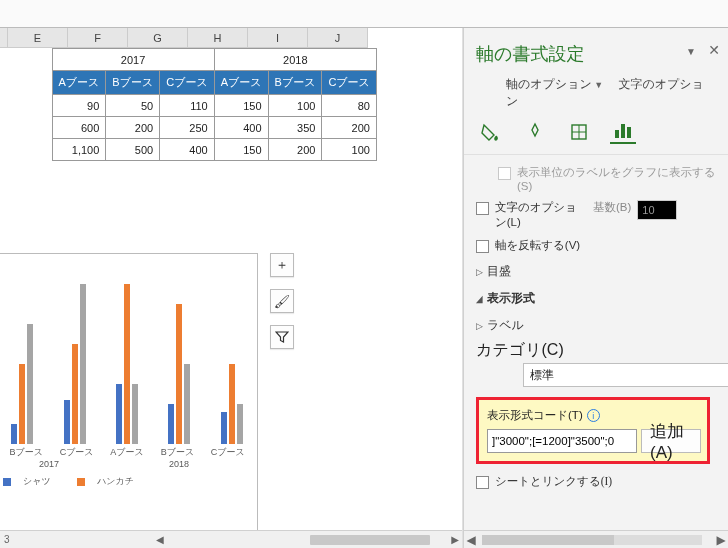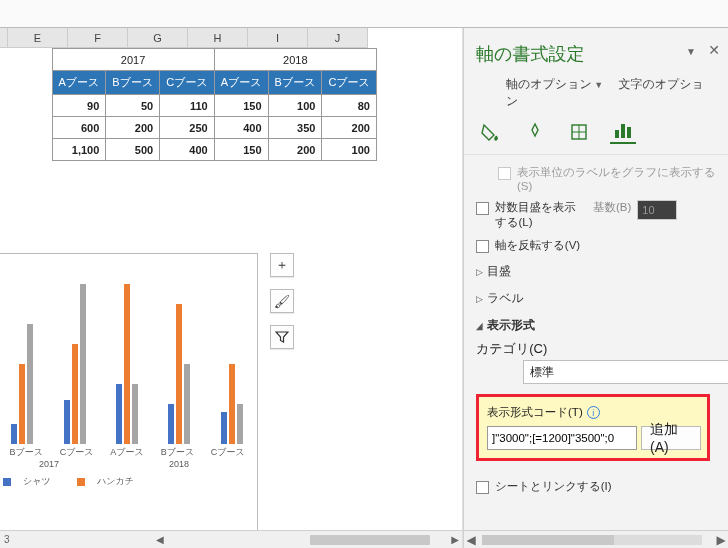--- a/index.html
+++ b/index.html
@@ -4,21 +4,21 @@
 <style>
   * { box-sizing: border-box; }
   body { margin:0; font-family:"Meiryo UI","Yu Gothic UI",sans-serif; font-size:12px; color:#222; background:#fff; width:728px; height:548px; overflow:hidden; position:relative; }
   .ribbon-strip { height:28px; border-bottom:1px solid #bbb; background:#fafafa; }
   .main { display:flex; height:520px; }
   .sheet-area { flex:1; position:relative; border-right:1px solid #e0e0e0; background:#fff; overflow:hidden; }
   .colhdrs { display:flex; height:20px; }
   .colhdr { flex:0 0 60px; background:#e6e6e6; border-right:1px solid #ccc; border-bottom:1px solid #ccc; text-align:center; line-height:20px; color:#444; font-size:11px; }
   .colhdr:first-child { flex:0 0 8px; border-right:1px solid #ccc; }
   table.data { border-collapse:collapse; margin-left:0; }
-  table.data th, table.data td { border:1px solid #999; font-size:11px; padding:4px 6px;font-weight:bold; }
+  table.data th, table.data td { border:1px solid #999; font-size:11px; padding:4px 6px; }
   table.data th { background:#fff; font-weight:normal; }
   table.data th.year { background:#fff; text-align:center; height:22px; }
   table.data th.booth { background:#2E75B6; color:#fff; text-align:center; height:22px; }
   table.data td { text-align:right; height:22px; min-width:52px; background:#fff;}
   .chart { position:absolute; left:-4px; top:225px; width:262px; height:280px; border:1px solid #bbb; background:#fff; overflow:hidden;}
   .chart .plot { display:flex; align-items:flex-end; height:190px; padding:8px 4px 0 4px; gap:10px; }
   .grp { flex:1; display:flex; align-items:flex-end; gap:2px; justify-content:center; }
   .bar { width:6px; }
   .b1 { background:#4472C4; }
   .b2 { background:#ED7D31; }
@@ -43,33 +43,33 @@
   .pane-menu { position:absolute; right:32px; top:18px; color:#666; font-size:10px; }
   .pane-tabs { padding:4px 12px 2px; font-size:12px; color:#444;margin-left:30px; }
   .pane-tabs span { margin-right:12px; }
   .pane-tabs .dd::after { content:" ▼"; font-size:9px; color:#666;}
   .pane-icons { display:flex; gap:18px; padding:8px 14px 10px; border-bottom:1px solid #e0e0e0;}
   .pi { width:26px; height:24px; display:flex; align-items:center; justify-content:center; color:#2b7a2b; }
   .pane-body { padding:6px 6px 6px 12px; overflow:hidden; flex:1; position:relative; }
   .chk-row { display:flex; align-items:flex-start; gap:6px; padding:4px 0; font-size:11.5px; color:#333; }
   .chk-row.dim { color:#9a9a9a; }
   .chk { width:13px; height:13px; border:1px solid #888; background:#fff; flex:none; margin-top:2px;}
-  .chk-row input[type=text]{ width:40px; height:20px; border:1px solid #ccc; background:#404040; color:#999; font-size:11px; padding:0 4px;}
+  .chk-row input[type=text]{ width:40px; height:20px; border:1px solid #ccc; background:#000000; color:#999; font-size:11px; padding:0 4px;}
   .sect { padding:6px 0 4px; font-size:12px; color:#333; display:flex; align-items:center; gap:4px; cursor:default;}
   .sect.exp::before { content:"◢"; font-size:9px; color:#555; transform:scaleX(.9);}
   .sect.col::before { content:"▷"; font-size:9px; color:#555;}
-  .cat-row label { font-size:13px; display:block; margin:2px 0 2px; }
+  .cat-row label { font-size:16px; display:block; margin:2px 0 2px; }
   .select { border:1px solid #bfbfbf; background:#fff; height:24px; display:flex; align-items:center; padding:0 6px; justify-content:space-between; width:230px;margin-left:47px;}
   .select .arw { font-size:10px; color:#666;}
   .codebox { border:3px solid #e23; padding:8px 6px 8px 8px; margin-top:10px; width:234px; background:#fef9c3;}
   .codebox .lbl { font-size:11.5px; display:flex; align-items:center; gap:4px; }
   .codebox .info { width:13px;height:13px;border-radius:50%;border:1px solid #2a7de1;color:#2a7de1;font-size:9px;display:inline-flex;align-items:center;justify-content:center;}
   .code-in { display:flex; gap:4px; margin-top:6px; align-items:center;}
   .code-in input { height:24px; border:1px solid #999; width:150px; padding:0 4px; font-size:11.5px; font-family:inherit;}
-  .code-in .addbtn { height:24px; border:1px solid #bbb; background:#fdfdfd; padding:0 8px; font-size:14px; display:flex; align-items:center;}
+  .code-in .addbtn { height:24px; border:1px solid #bbb; background:#fdfdfd; padding:0 8px; font-size:17px; display:flex; align-items:center;}
   .pane-hscroll { height:18px; background:#f0f0f0; border-top:1px solid #d0d0d0; display:flex; align-items:center;}
   .pane-hscroll .thumb { margin:0 12px 0 4px; flex:1; height:10px; background:#dcdcdc; position:relative;}
   .pane-hscroll .thumb::before{content:"";position:absolute;left:0;top:0;height:100%;width:60%;background:#c8c8c8;}
   .pane-hscroll .arrow { width:14px; text-align:center; color:#666;}
   svg { display:block; }
 </style>
 </head>
 <body>
 
 <div class="ribbon-strip"></div>
@@ -238,53 +238,53 @@
         </div>
     </div>
 
     <div class="pane-body">
       <div class="chk-row dim" style="padding-left:22px;">
         <div class="chk" style="border-color:#c8c8c8"></div>
         <div>表示単位のラベルをグラフに表示する(S)</div>
       </div>
       <div class="chk-row">
         <div class="chk"></div>
-        <div style="width:92px">対数目盛を表示する(L)</div>
+        <div style="width:92px">文字のオプション(L)</div>
         <div style="color:#888">基数(B)</div>
         <input type="text" disabled="" value="10" style="">
       </div>
       <div class="chk-row">
         <div class="chk"></div>
         <div>軸を反転する(V)</div>
       </div>
 
       <div class="sect col">目盛</div>
+      <div class="sect exp" style="font-weight:bold;">表示形式</div>
       <div class="sect col">ラベル</div>
-      <div class="sect exp" style="font-weight:bold;">表示形式</div>
 
       <div class="cat-row">
         <label>カテゴリ(C)</label>
         <div class="select">
           <span>標準</span>
             <span class="arw">▼</span>
         </div>
       </div>
 
       <div class="codebox">
         <div class="lbl">
           <span>表示形式コード(T)</span>
           <span class="info">i</span>
         </div>
         <div class="code-in">
           <input type="text" value="]&quot;3000&quot;;[=1200]&quot;3500&quot;;0" style="">
           <div class="addbtn">追加(A)</div>
         </div>
       </div>
 
-      <div class="chk-row" style="margin-top:14px;">
+      <div class="chk-row" style="margin-top:6px;font-family:Liberation Serif, serif;">
         <div class="chk"></div>
         <div>シートとリンクする(I)</div>
       </div>
     </div>
 
     <div class="pane-hscroll">
       <span class="arrow">◀</span>
         <div class="thumb"></div>
         <span class="arrow">▶</span>
     </div>

